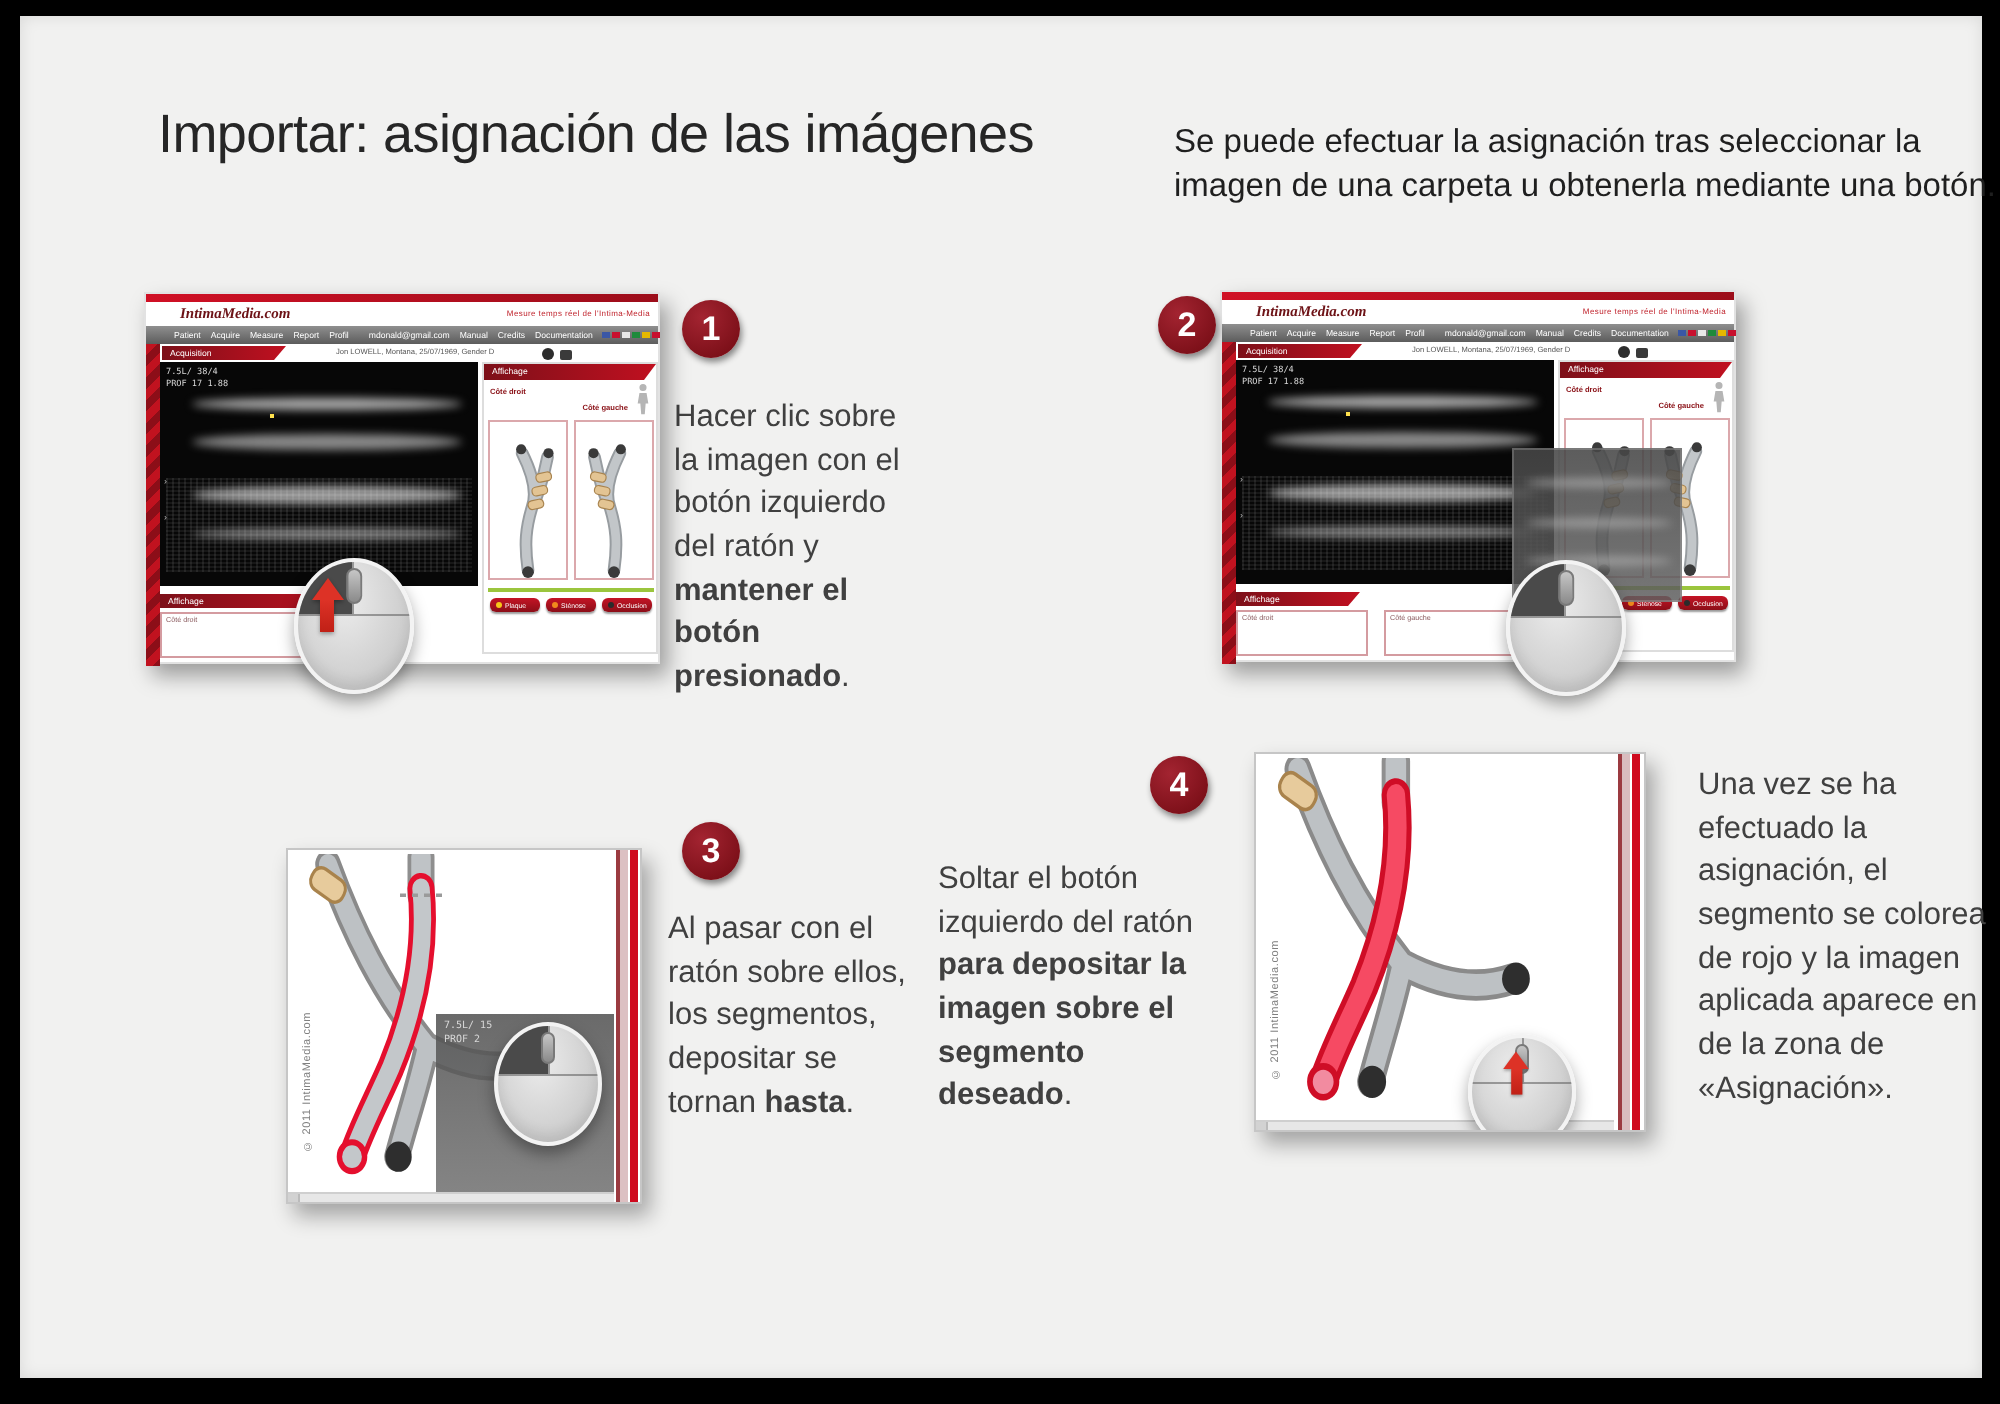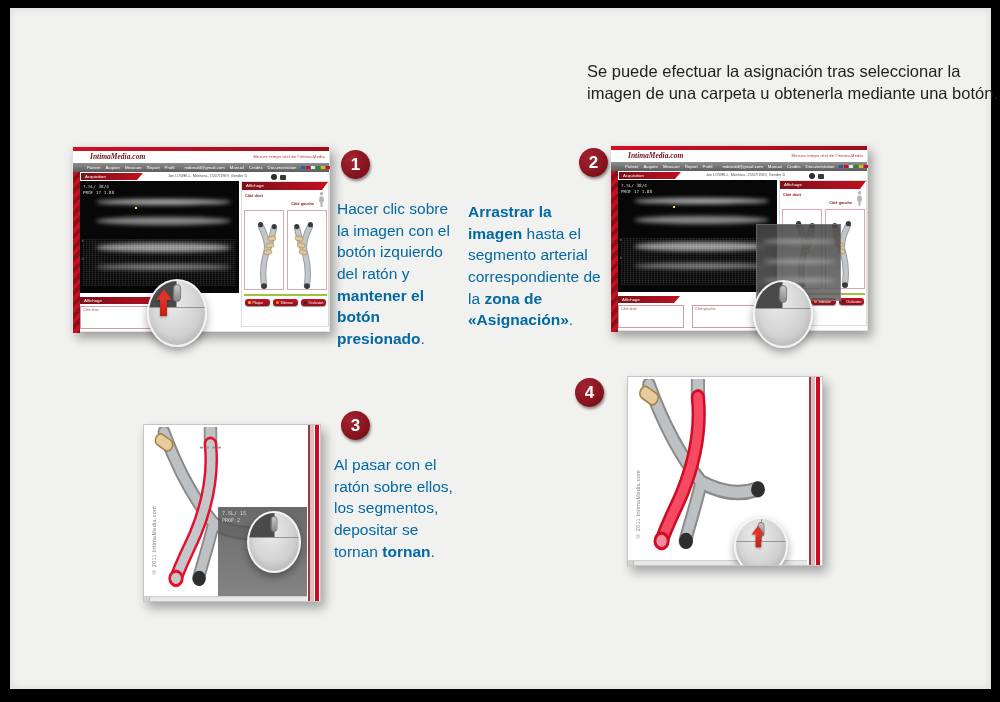--- a/index.html
+++ b/index.html
@@ -5,21 +5,21 @@
   *{box-sizing:border-box;margin:0;padding:0}
   body{margin:0;background:#111}
   .slide{position:relative;width:1000px;height:702px;background:#000;overflow:hidden;
          font-family:"Liberation Sans",sans-serif}
   .page{position:absolute;left:10px;top:8px;width:981px;height:681px;background:#f1f1f0;
         box-shadow:inset 0 0 8px rgba(0,0,0,.10)}
 
   
   .title{position:absolute;left:69px;top:44px;font-size:27px;font-weight:400;color:#262626;letter-spacing:-.3px}
   .intro{position:absolute;left:577px;top:53px;width:412px;font-size:16.5px;line-height:1.32;color:#1f1f1f}
-  .steptext{position:absolute;font-size:15.5px;line-height:1.4;color:#0369a1}
+  .steptext{position:absolute;font-size:15.5px;line-height:1.4;color:#404040}
   .steptext b{font-weight:bold}
   .badge{position:absolute;width:29px;height:29px;border-radius:50%;z-index:9;
          background:radial-gradient(circle at 35% 30%,#a32431,#7d1019 75%);
          color:#fff;font-size:17px;font-weight:bold;display:flex;align-items:center;justify-content:center;
          box-shadow:1px 2px 3px rgba(0,0,0,.45)}
 
   
   .app{position:absolute;width:258px;height:186px;background:#fff;z-index:1;
        border:1px solid #e2e2e2;box-shadow:4px 6px 10px rgba(0,0,0,.35)}
   .a-top{position:absolute;left:0;top:0;right:0;height:4px;background:linear-gradient(90deg,#d01025,#9c0d1a)}
@@ -103,20 +103,21 @@
   .m-arrow .stem{width:7px;height:16px;background:linear-gradient(#dd3226,#c02016)}
   .arrow-left{left:12%}
   .arrow-center{left:27%}
 </style>
 </head>
 <body>
 
 <div class="slide">
 <div class="page">
 
+  <div class="title">Importar: asignación de las imágenes</div>
   <p class="intro">Se puede efectuar la asignación tras seleccionar la imagen de una carpeta u obtenerla mediante una botón.</p>
 
   <div class="app" style="left:62px;top:138px">
     <div class="a-top"></div>
     <div class="a-logorow">
       <span class="a-logo">IntimaMedia.com</span>
       <span class="a-tag">Mesure temps réel de l'Intima-Media</span>
     </div>
     <div class="a-nav">
       <span>Patient</span>
@@ -225,21 +226,20 @@
     <div class="m-wheel"></div>
     <div class="m-arrow arrow-left">
           <i class="head"></i>
           <i class="stem"></i>
         </div>
   </div>
 
   <div class="badge" style="left:331px;top:142px">1</div>
   <p class="steptext" style="left:327px;top:190px;width:120px"><span>Hacer clic sobre la imagen con el botón izquierdo del ratón y </span><b>mantener el botón presionado</b><span>.</span></p>
 
-  <p class="steptext" style="left:458px;top:193px;width:142px"><b>Arrastrar la imagen</b><span> hasta el segmento arterial correspondiente de la </span><b>zona de «Asignación»</b><span>.</span></p>
 
   <div class="badge" style="left:569px;top:140px">2</div>
   <div class="app" style="left:600px;top:137px">
     <div class="a-top"></div>
     <div class="a-logorow">
       <span class="a-logo">IntimaMedia.com</span>
       <span class="a-tag">Mesure temps réel de l'Intima-Media</span>
     </div>
     <div class="a-nav">
       <span>Patient</span>
@@ -345,23 +345,24 @@
     </div>
   </div>
 
   <div class="mouse pressed" style="left:743px;top:272px;width:60px;height:68px">
     <div class="m-btn"></div>
     <div class="m-div-h"></div>
         <div class="m-div-v"></div>
     <div class="m-wheel"></div>
   </div>
 
+  <p class="steptext" style="left:839px;top:374px;width:152px">Una vez se ha efectuado la asignación, el segmento se colorea de rojo y la imagen aplicada aparece en de la zona de «Asignación».</p>
 
   <div class="badge" style="left:331px;top:403px">3</div>
-  <p class="steptext" style="left:324px;top:446px;width:126px"><span>Al pasar con el ratón sobre ellos, los segmentos, depositar se tornan </span><b>tornan</b><span>.</span></p>
+  <p class="steptext" style="left:324px;top:446px;width:126px"><span>Al pasar con el ratón sobre ellos, los segmentos, depositar se tornan </span><b>hasta</b><span>.</span></p>
 
   <div class="card" style="left:133px;top:416px;width:178px;height:178px">
     <svg class="bigart" viewBox="0 0 100 100" preserveAspectRatio="none" style="width:150px;height:172px">
       <path d="M43,1 C43,5 43,8 43,12" stroke="#8f8f8f" stroke-width="9" fill="none" stroke-linecap="round"></path>
       <path d="M43,1 C43,5 43,8 43,12" stroke="#bfc3c6" stroke-width="6.5" fill="none" stroke-linecap="round"></path>
       <g fill="none" stroke-linecap="round">
         <path d="M12,3 C20,22 30,40 45,56 M45,56 C58,62 70,63 80,60 M45,56 C42,68 38,78 35,88" stroke="#8a8a8a" stroke-width="8.5"></path>
         <path d="M12,3 C20,22 30,40 45,56 M45,56 C58,62 70,63 80,60 M45,56 C42,68 38,78 35,88" stroke="#bdc1c4" stroke-width="6"></path>
       </g>
       <circle cx="81" cy="60" r="4.4" fill="#2e2e2e"></circle>
@@ -385,20 +386,21 @@
         </div>
     <div class="mouse pressed" style="left:103px;top:86px;width:54px;height:62px;z-index:5">
       <div class="m-btn"></div>
           <div class="m-div-h"></div>
           <div class="m-div-v"></div>
       <div class="m-wheel"></div>
     </div>
   </div>
 
   <div class="badge" style="left:565px;top:370px">4</div>
+  <p class="steptext" style="left:459px;top:421px;width:140px"><span>Soltar el botón izquierdo del ratón </span><b>para depositar la imagen sobre el segmento deseado</b><span>.</span></p>
 
   <div class="card" style="left:617px;top:368px;width:196px;height:190px">
     <svg class="bigart" viewBox="0 0 100 100" preserveAspectRatio="none" style="width:158px;height:184px">
       <path d="M43,1 C43,5 43,8 43,12" stroke="#8f8f8f" stroke-width="9" fill="none" stroke-linecap="round"></path>
       <path d="M43,1 C43,5 43,8 43,12" stroke="#bfc3c6" stroke-width="6.5" fill="none" stroke-linecap="round"></path>
       <g fill="none" stroke-linecap="round">
         <path d="M12,3 C20,22 30,40 45,56 M45,56 C58,62 70,63 80,60 M45,56 C42,68 38,78 35,88" stroke="#8a8a8a" stroke-width="8.5"></path>
         <path d="M12,3 C20,22 30,40 45,56 M45,56 C58,62 70,63 80,60 M45,56 C42,68 38,78 35,88" stroke="#bdc1c4" stroke-width="6"></path>
       </g>
       <circle cx="81" cy="60" r="4.4" fill="#2e2e2e"></circle>

